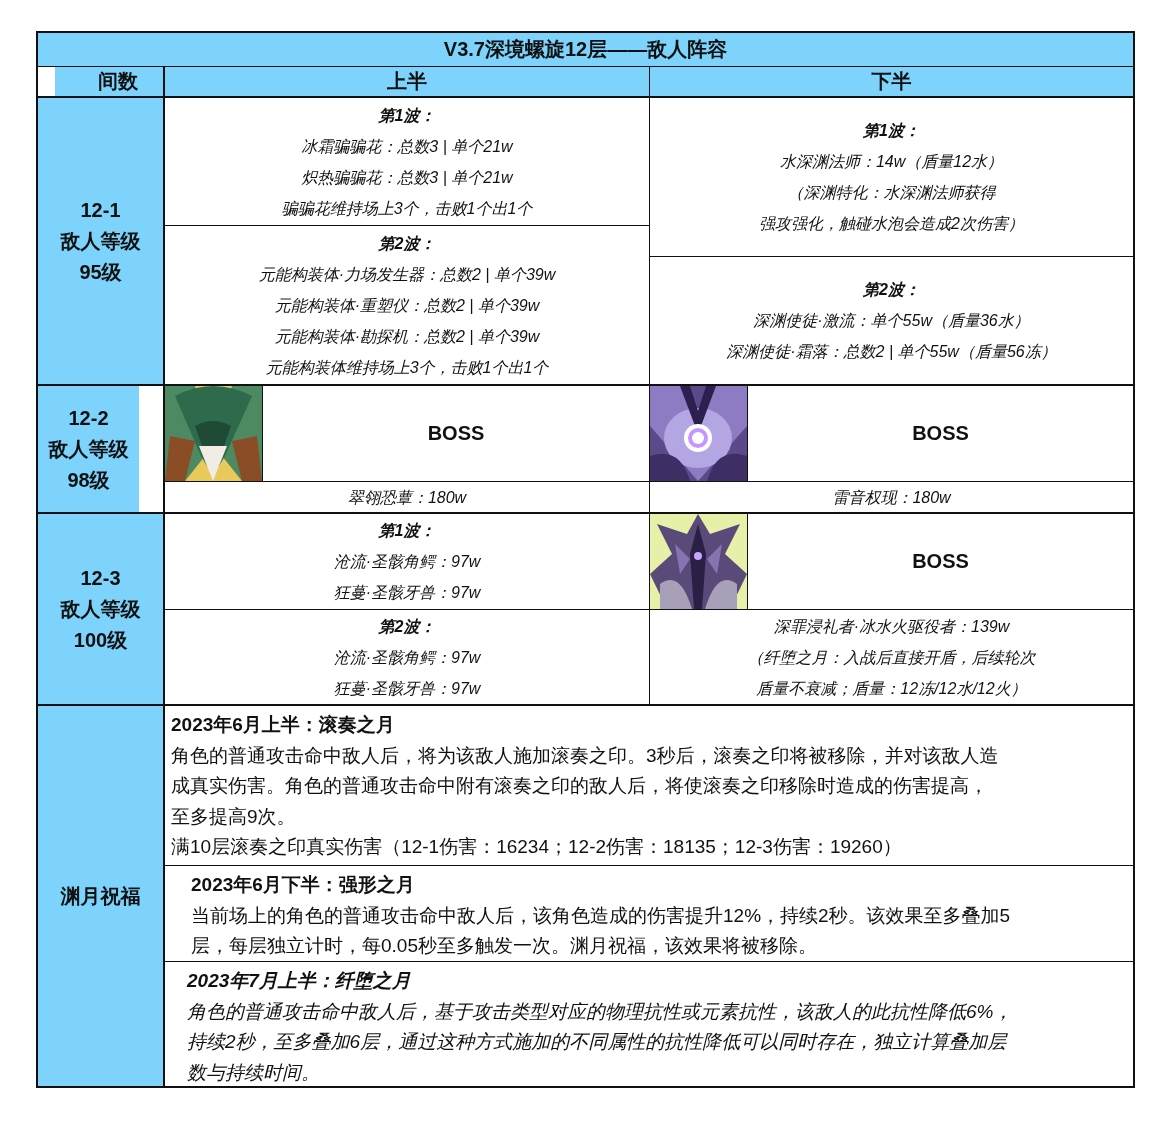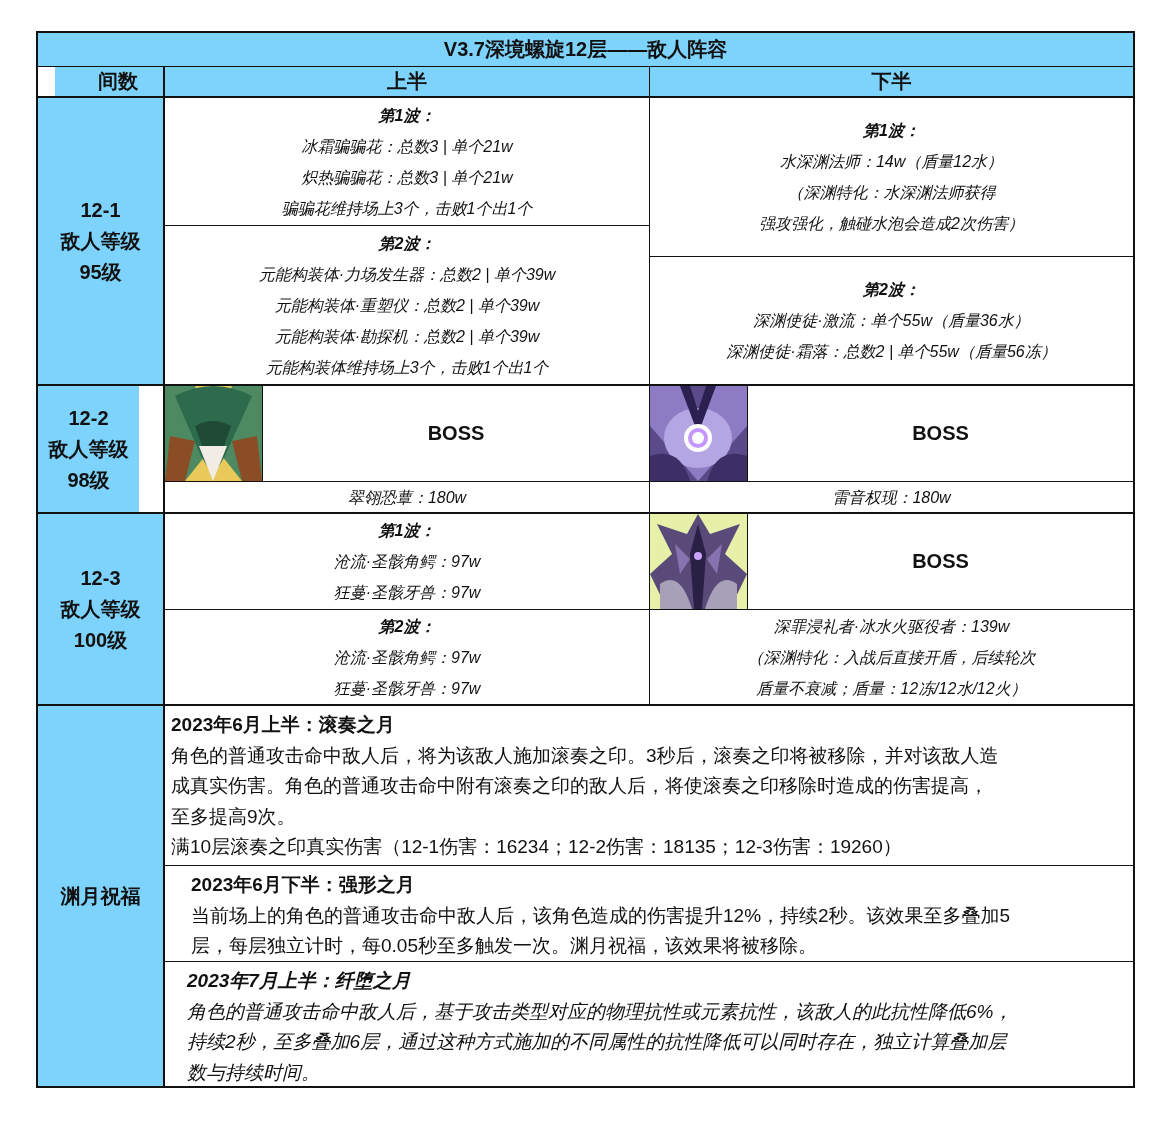--- a/index.html
+++ b/index.html
@@ -143,21 +143,21 @@
       <path d="M87 70 Q67 55 55 95 L87 95 Z" fill="#a8a0b8"></path>
       <path d="M25 30 L40 45 L30 60 Z" fill="#8673b0"></path>
       <path d="M72 30 L57 45 L67 60 Z" fill="#8673b0"></path>
     </svg>
   </div>
   <div class="vline thin" style="left:709px;top:481px;height:95px;"></div>
   <div class="cell center boss" style="left:710px;top:481px;width:385px;height:95px;">BOSS</div>
   <div class="hline thin" style="left:612px;top:576px;width:483px;"></div>
   <div class="cell center txt" style="left:612px;top:577px;width:483px;height:94px;">
     <div>深罪浸礼者·冰水火驱役者：139w</div>
-    <div>（深渊特化：入战后直接开盾，后续轮次</div>
+    <div>（纤堕之月：入战后直接开盾，后续轮次</div>
     <div>盾量不衰减；盾量：12冻/12水/12火）</div>
   </div>
 
   <div class="hline" style="left:0;top:671px;width:1095px;"></div>
 
   <div class="cell gray center hdr" style="left:0;top:673px;width:125px;height:380px;">渊月祝福</div>
 
   <div class="cell para" style="left:127px;top:673px;width:968px;height:159px;">
     <div class="t">2023年6月上半：滚奏之月</div>
     <div>角色的普通攻击命中敌人后，将为该敌人施加滚奏之印。3秒后，滚奏之印将被移除，并对该敌人造</div>

